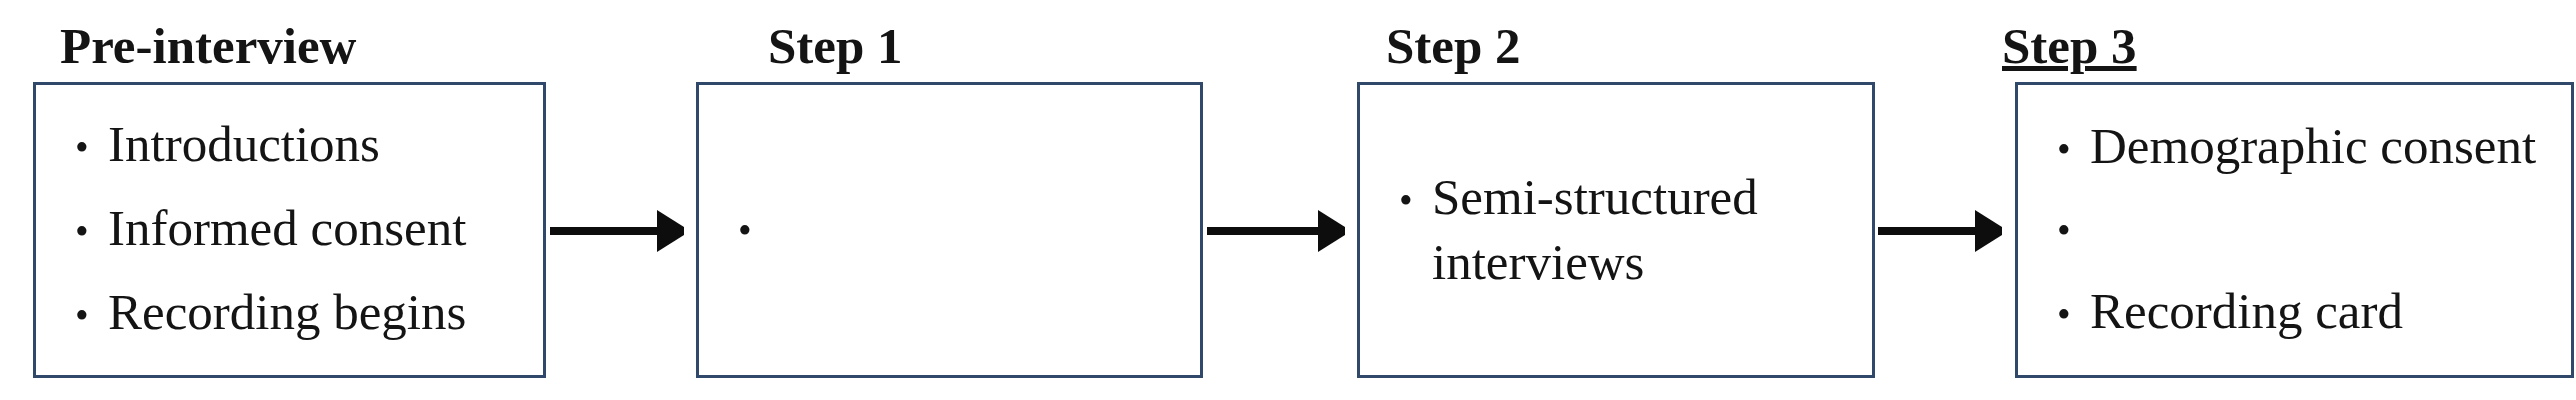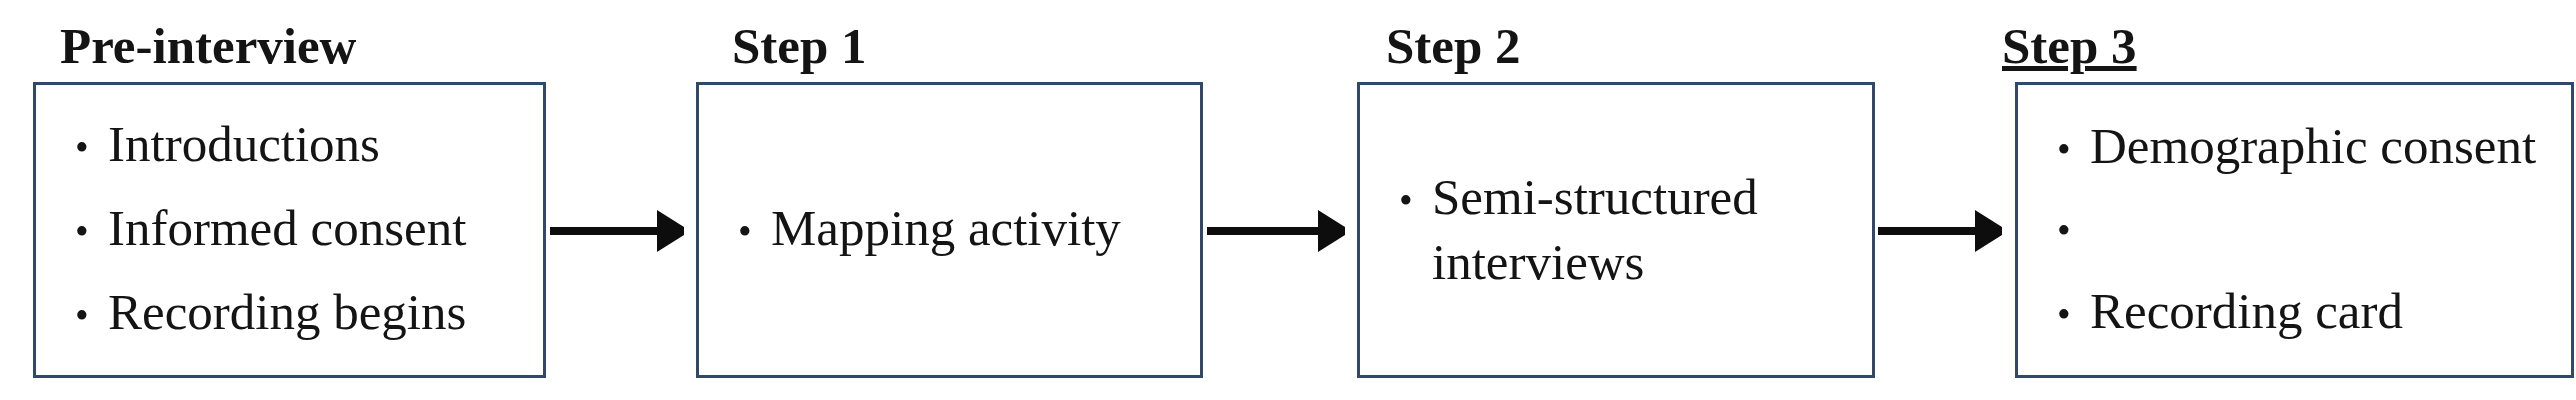--- a/index.html
+++ b/index.html
@@ -71,21 +71,21 @@
   .arrow-head {
     flex: 0 0 auto;
     width: 0;
     height: 0;
     border-left: 27px solid var(--arrow-color);
     border-top: 17px solid transparent;
     border-bottom: 17px solid transparent;
   }
   
   #hdr-0 { left: 48px; }
-  #hdr-1 { left: 720px; }
+  #hdr-1 { left: 756px; }
   #hdr-2 { left: 1374px; }
   #hdr-3 { left: 1990px; text-decoration: underline; }
   #box-0 { left: 25px;   width: 513px; }
   #box-1 { left: 688px; width: 507px; }
   #box-2 { left: 1349px; width: 518px; }
   #box-3 { left: 2007px; width: 559px; }
   #arrow-0 { left: 538px;  width: 150px; }
   #arrow-1 { left: 1195px; width: 154px; }
   #arrow-2 { left: 1866px; width: 140px; }
 </style>
@@ -118,21 +118,20 @@
 
   <div class="flow-arrow" id="arrow-0">
     <div class="arrow-shaft"></div>
     <div class="arrow-head"></div>
   </div>
 
   <div class="flow-box" id="box-1">
     <ul class="items">
       <li>
         <span class="bullet">•</span>
-        <span class="item-text">Mapping activity</span>
       </li>
     </ul>
   </div>
 
   <div class="flow-arrow" id="arrow-1">
     <div class="arrow-shaft"></div>
     <div class="arrow-head"></div>
   </div>
 
   <div class="flow-box" id="box-2">

